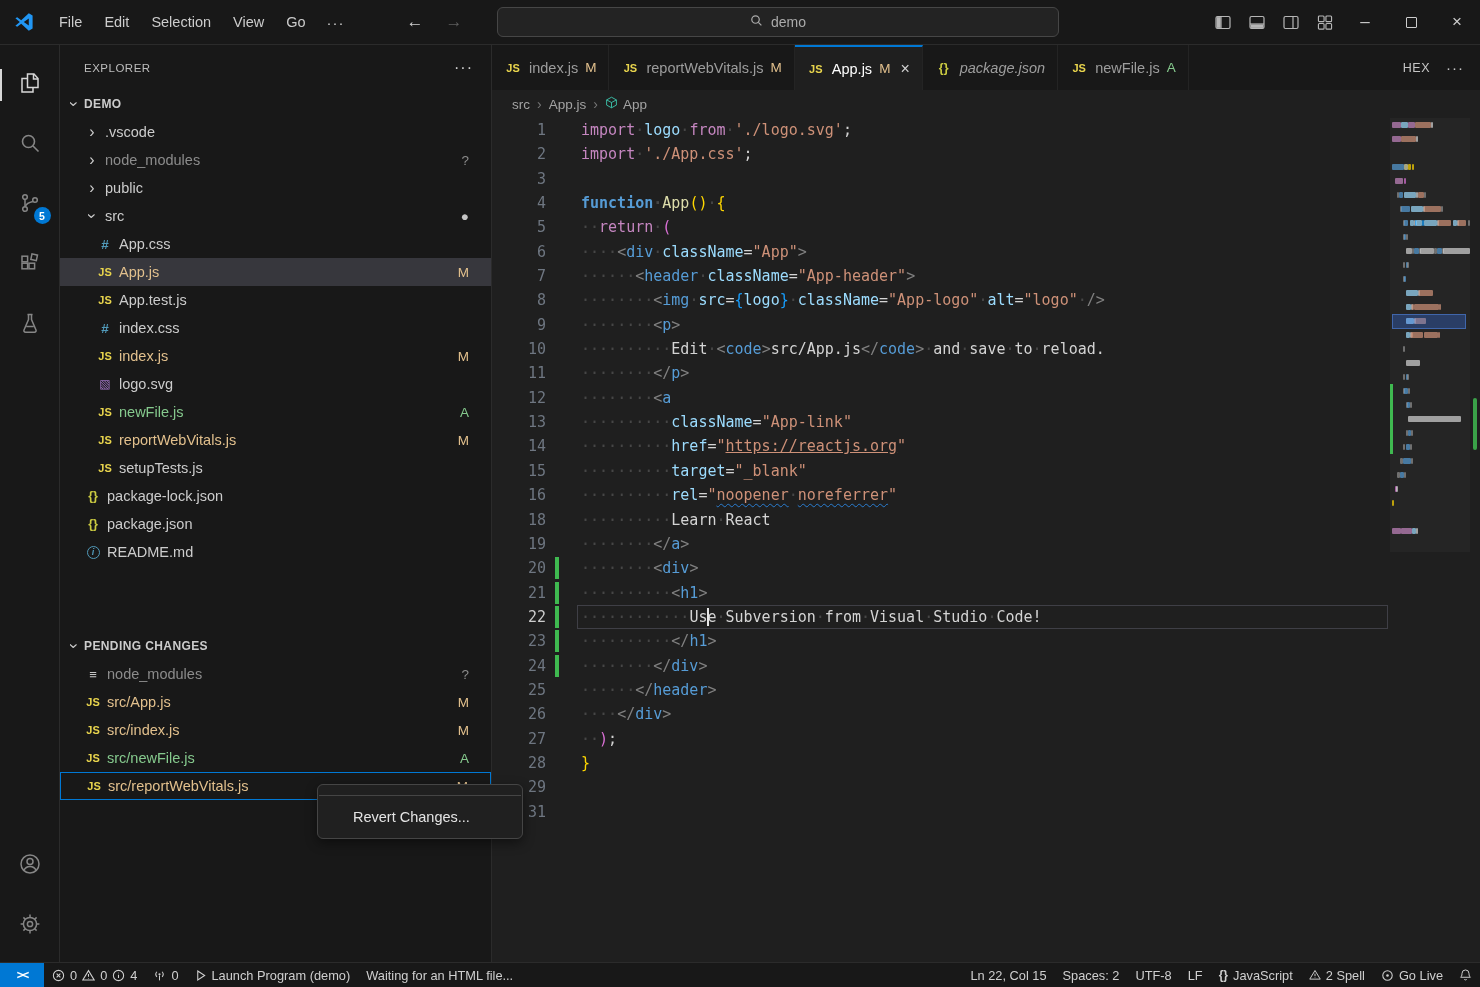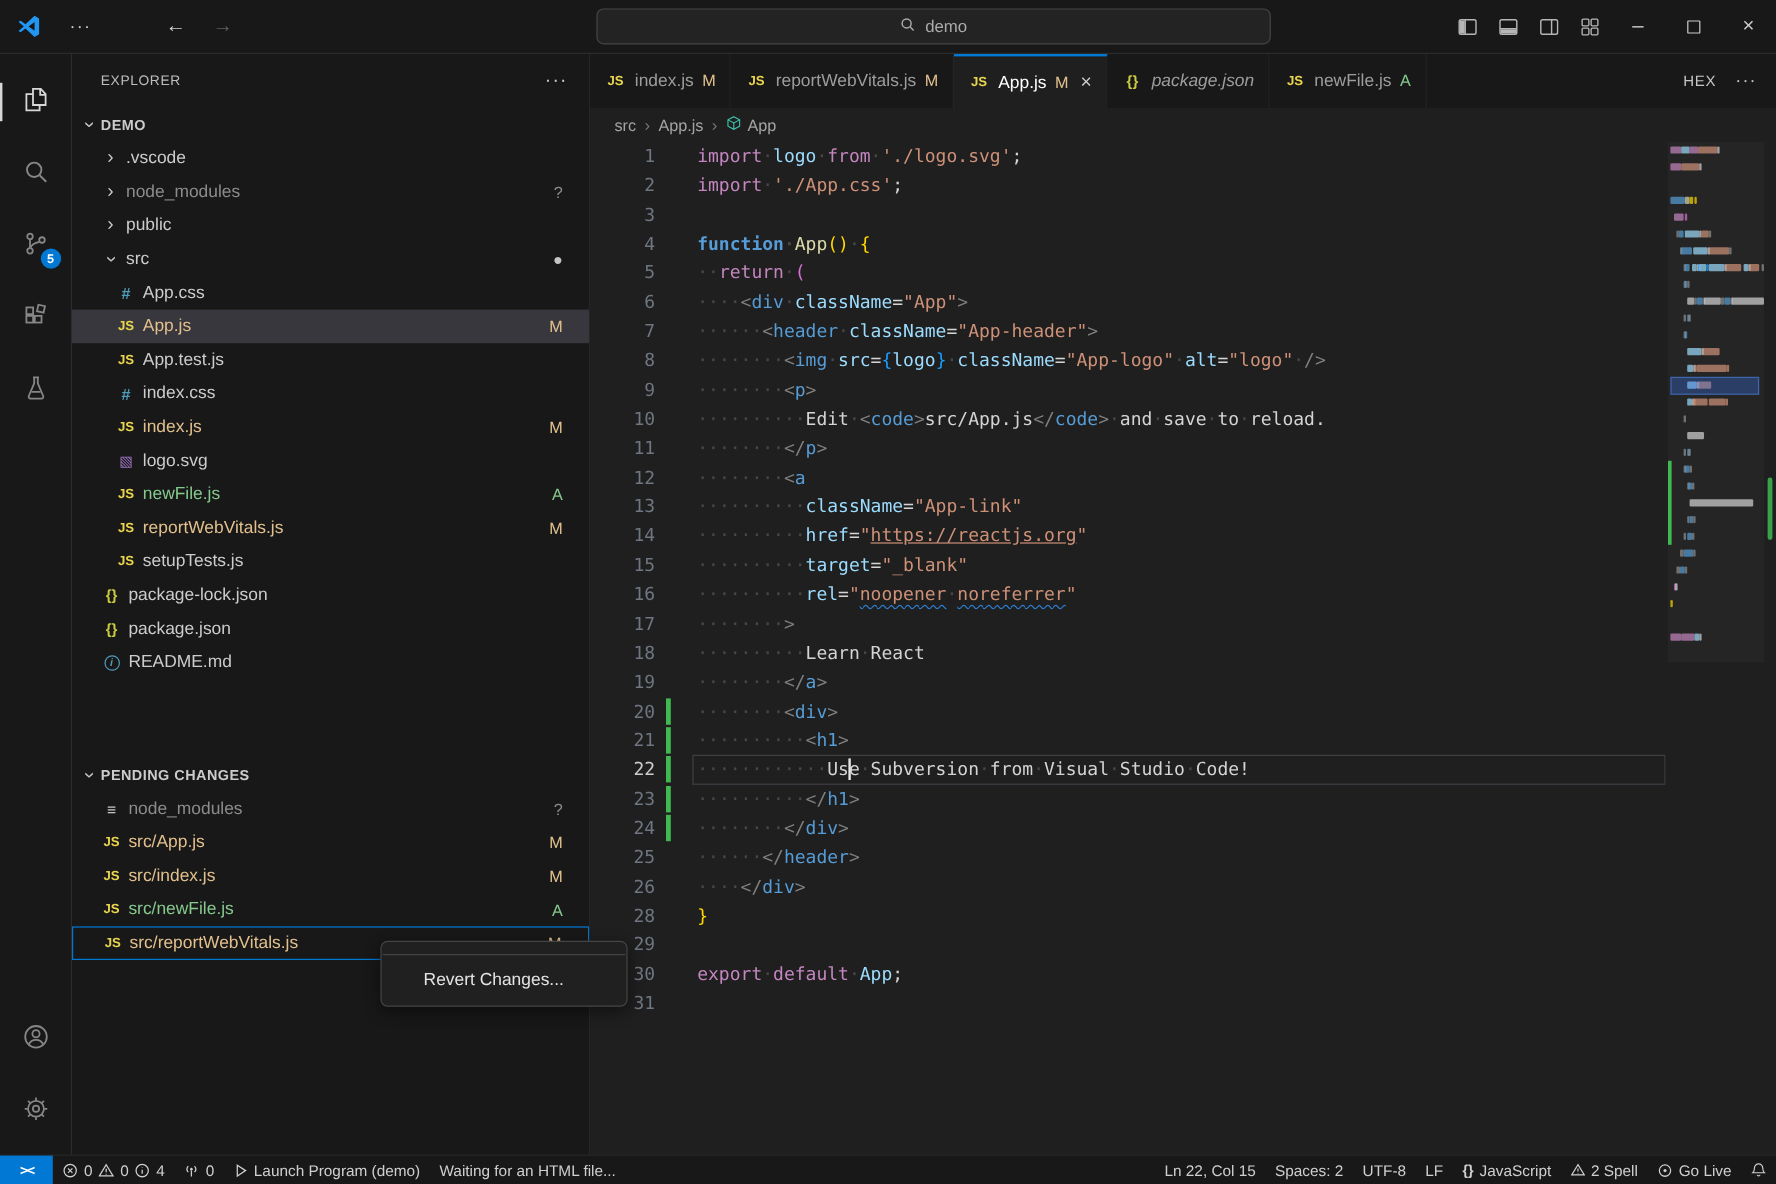--- a/index.html
+++ b/index.html
@@ -115,20 +115,27 @@
 </style>
 </head>
 <body>
 
 <div class="titlebar">
   <div class="logo">
     <svg width="20" height="20" viewBox="0 0 100 100">
         <path fill="#2196f3" d="M74 6 L36 41 L16 26 L7 31 L29 50 L7 69 L16 74 L36 59 L74 94 L93 83 V17 Z M74 32 v36 L49 50 Z"></path>
       </svg>
   </div>
+  <div class="menubar">
+      <div class="menu-item">File</div>
+      <div class="menu-item">Edit</div>
+      <div class="menu-item">Selection</div>
+      <div class="menu-item">View</div>
+      <div class="menu-item">Go</div>
+    </div>
   <div class="menu-more">···</div>
   <div class="nav">
     <span class="back">←</span>
     <span class="fwd">→</span>
   </div>
   <div class="searchbox">
     <span>
       <svg width="13" height="13" viewBox="0 0 16 16" fill="none" stroke="#ababab" stroke-width="1.5">
           <circle cx="6.8" cy="6.8" r="4.6"></circle>
           <path d="M10.3 10.3 L14 14"></path>
@@ -424,33 +431,32 @@
         <div class="cline"><div class="lnum">7</div><span class="lctn"><span class="tk-pu"><span class="ws">·</span><span class="ws">·</span><span class="ws">·</span><span class="ws">·</span><span class="ws">·</span><span class="ws">·</span></span><span class="tk-tb">&lt;</span><span class="tk-tag">header</span><span class="tk-pu"><span class="ws">·</span></span><span class="tk-at">className</span><span class="tk-op">=</span><span class="tk-s">"App-header"</span><span class="tk-tb">&gt;</span></span></div>
         <div class="cline"><div class="lnum">8</div><span class="lctn"><span class="tk-pu"><span class="ws">·</span><span class="ws">·</span><span class="ws">·</span><span class="ws">·</span><span class="ws">·</span><span class="ws">·</span><span class="ws">·</span><span class="ws">·</span></span><span class="tk-tb">&lt;</span><span class="tk-tag">img</span><span class="tk-pu"><span class="ws">·</span></span><span class="tk-at">src</span><span class="tk-op">=</span><span class="tk-b3">{</span><span class="tk-v">logo</span><span class="tk-b3">}</span><span class="tk-pu"><span class="ws">·</span></span><span class="tk-at">className</span><span class="tk-op">=</span><span class="tk-s">"App-logo"</span><span class="tk-pu"><span class="ws">·</span></span><span class="tk-at">alt</span><span class="tk-op">=</span><span class="tk-s">"logo"</span><span class="tk-pu"><span class="ws">·</span></span><span class="tk-tb">/&gt;</span></span></div>
         <div class="cline"><div class="lnum">9</div><span class="lctn"><span class="tk-pu"><span class="ws">·</span><span class="ws">·</span><span class="ws">·</span><span class="ws">·</span><span class="ws">·</span><span class="ws">·</span><span class="ws">·</span><span class="ws">·</span></span><span class="tk-tb">&lt;</span><span class="tk-tag">p</span><span class="tk-tb">&gt;</span></span></div>
         <div class="cline"><div class="lnum">10</div><span class="lctn"><span class="tk-pu"><span class="ws">·</span><span class="ws">·</span><span class="ws">·</span><span class="ws">·</span><span class="ws">·</span><span class="ws">·</span><span class="ws">·</span><span class="ws">·</span><span class="ws">·</span><span class="ws">·</span></span><span class="tk-tx">Edit<span class="ws">·</span></span><span class="tk-tb">&lt;</span><span class="tk-tag">code</span><span class="tk-tb">&gt;</span><span class="tk-tx">src/App.js</span><span class="tk-tb">&lt;/</span><span class="tk-tag">code</span><span class="tk-tb">&gt;</span><span class="tk-tx"><span class="ws">·</span>and<span class="ws">·</span>save<span class="ws">·</span>to<span class="ws">·</span>reload.</span></span></div>
         <div class="cline"><div class="lnum">11</div><span class="lctn"><span class="tk-pu"><span class="ws">·</span><span class="ws">·</span><span class="ws">·</span><span class="ws">·</span><span class="ws">·</span><span class="ws">·</span><span class="ws">·</span><span class="ws">·</span></span><span class="tk-tb">&lt;/</span><span class="tk-tag">p</span><span class="tk-tb">&gt;</span></span></div>
         <div class="cline"><div class="lnum">12</div><span class="lctn"><span class="tk-pu"><span class="ws">·</span><span class="ws">·</span><span class="ws">·</span><span class="ws">·</span><span class="ws">·</span><span class="ws">·</span><span class="ws">·</span><span class="ws">·</span></span><span class="tk-tb">&lt;</span><span class="tk-tag">a</span></span></div>
         <div class="cline"><div class="lnum">13</div><span class="lctn"><span class="tk-pu"><span class="ws">·</span><span class="ws">·</span><span class="ws">·</span><span class="ws">·</span><span class="ws">·</span><span class="ws">·</span><span class="ws">·</span><span class="ws">·</span><span class="ws">·</span><span class="ws">·</span></span><span class="tk-at">className</span><span class="tk-op">=</span><span class="tk-s">"App-link"</span></span></div>
         <div class="cline"><div class="lnum">14</div><span class="lctn"><span class="tk-pu"><span class="ws">·</span><span class="ws">·</span><span class="ws">·</span><span class="ws">·</span><span class="ws">·</span><span class="ws">·</span><span class="ws">·</span><span class="ws">·</span><span class="ws">·</span><span class="ws">·</span></span><span class="tk-at">href</span><span class="tk-op">=</span><span class="tk-s">"</span><span class="tk-lk">https://reactjs.org</span><span class="tk-s">"</span></span></div>
         <div class="cline"><div class="lnum">15</div><span class="lctn"><span class="tk-pu"><span class="ws">·</span><span class="ws">·</span><span class="ws">·</span><span class="ws">·</span><span class="ws">·</span><span class="ws">·</span><span class="ws">·</span><span class="ws">·</span><span class="ws">·</span><span class="ws">·</span></span><span class="tk-at">target</span><span class="tk-op">=</span><span class="tk-s">"_blank"</span></span></div>
         <div class="cline"><div class="lnum">16</div><span class="lctn"><span class="tk-pu"><span class="ws">·</span><span class="ws">·</span><span class="ws">·</span><span class="ws">·</span><span class="ws">·</span><span class="ws">·</span><span class="ws">·</span><span class="ws">·</span><span class="ws">·</span><span class="ws">·</span></span><span class="tk-at">rel</span><span class="tk-op">=</span><span class="tk-s">"</span><span class="tk-sq">noopener</span><span class="tk-s"><span class="ws">·</span></span><span class="tk-sq">noreferrer</span><span class="tk-s">"</span></span></div>
-        <div class="cline"><div class="lnum">17</div><span class="lctn"><span class="tk-pu"><span class="ws">·</span><span class="ws">·</span><span class="ws">·</span><span class="ws">·</span><span class="ws">·</span><span class="ws">·</span><span class="ws">·</span><span class="ws">·</span></span><span class="tk-tb">&gt;</span></span></div>
         <div class="cline"><div class="lnum">18</div><span class="lctn"><span class="tk-pu"><span class="ws">·</span><span class="ws">·</span><span class="ws">·</span><span class="ws">·</span><span class="ws">·</span><span class="ws">·</span><span class="ws">·</span><span class="ws">·</span><span class="ws">·</span><span class="ws">·</span></span><span class="tk-tx">Learn<span class="ws">·</span>React</span></span></div>
         <div class="cline"><div class="lnum">19</div><span class="lctn"><span class="tk-pu"><span class="ws">·</span><span class="ws">·</span><span class="ws">·</span><span class="ws">·</span><span class="ws">·</span><span class="ws">·</span><span class="ws">·</span><span class="ws">·</span></span><span class="tk-tb">&lt;/</span><span class="tk-tag">a</span><span class="tk-tb">&gt;</span></span></div>
         <div class="cline"><div class="lnum">20</div><div class="chgbar"></div><span class="lctn"><span class="tk-pu"><span class="ws">·</span><span class="ws">·</span><span class="ws">·</span><span class="ws">·</span><span class="ws">·</span><span class="ws">·</span><span class="ws">·</span><span class="ws">·</span></span><span class="tk-tb">&lt;</span><span class="tk-tag">div</span><span class="tk-tb">&gt;</span></span></div>
         <div class="cline"><div class="lnum">21</div><div class="chgbar"></div><span class="lctn"><span class="tk-pu"><span class="ws">·</span><span class="ws">·</span><span class="ws">·</span><span class="ws">·</span><span class="ws">·</span><span class="ws">·</span><span class="ws">·</span><span class="ws">·</span><span class="ws">·</span><span class="ws">·</span></span><span class="tk-tb">&lt;</span><span class="tk-tag">h1</span><span class="tk-tb">&gt;</span></span></div>
         <div class="cline cur"><div class="lnum">22</div><div class="chgbar"></div><span class="lctn"><span class="tk-pu"><span class="ws">·</span><span class="ws">·</span><span class="ws">·</span><span class="ws">·</span><span class="ws">·</span><span class="ws">·</span><span class="ws">·</span><span class="ws">·</span><span class="ws">·</span><span class="ws">·</span><span class="ws">·</span><span class="ws">·</span></span><span class="tk-tx">Use<span class="ws">·</span>Subversion<span class="ws">·</span>from<span class="ws">·</span>Visual<span class="ws">·</span>Studio<span class="ws">·</span>Code!</span></span><div class="cursor" style="left: 215.42px;"></div></div>
         <div class="cline"><div class="lnum">23</div><div class="chgbar"></div><span class="lctn"><span class="tk-pu"><span class="ws">·</span><span class="ws">·</span><span class="ws">·</span><span class="ws">·</span><span class="ws">·</span><span class="ws">·</span><span class="ws">·</span><span class="ws">·</span><span class="ws">·</span><span class="ws">·</span></span><span class="tk-tb">&lt;/</span><span class="tk-tag">h1</span><span class="tk-tb">&gt;</span></span></div>
         <div class="cline"><div class="lnum">24</div><div class="chgbar"></div><span class="lctn"><span class="tk-pu"><span class="ws">·</span><span class="ws">·</span><span class="ws">·</span><span class="ws">·</span><span class="ws">·</span><span class="ws">·</span><span class="ws">·</span><span class="ws">·</span></span><span class="tk-tb">&lt;/</span><span class="tk-tag">div</span><span class="tk-tb">&gt;</span></span></div>
         <div class="cline"><div class="lnum">25</div><span class="lctn"><span class="tk-pu"><span class="ws">·</span><span class="ws">·</span><span class="ws">·</span><span class="ws">·</span><span class="ws">·</span><span class="ws">·</span></span><span class="tk-tb">&lt;/</span><span class="tk-tag">header</span><span class="tk-tb">&gt;</span></span></div>
         <div class="cline"><div class="lnum">26</div><span class="lctn"><span class="tk-pu"><span class="ws">·</span><span class="ws">·</span><span class="ws">·</span><span class="ws">·</span></span><span class="tk-tb">&lt;/</span><span class="tk-tag">div</span><span class="tk-tb">&gt;</span></span></div>
+        <div class="cline"><div class="lnum">27</div><span class="lctn"><span class="tk-pu"><span class="ws">·</span><span class="ws">·</span></span><span class="tk-b2">)</span><span class="tk-pu">;</span></span></div>
         <div class="cline"><div class="lnum">28</div><span class="lctn"><span class="tk-b1">}</span></span></div>
         <div class="cline"><div class="lnum">29</div><span class="lctn"></span></div>
-        <div class="cline"><div class="lnum">30</div><span class="lctn"><span class="tk-k">export<span class="ws">·</span></span><span class="tk-k">default<span class="ws">·</span></span><span class="tk-v">App</span><span class="tk-pu">;</span></span></div>
         <div class="cline"><div class="lnum">31</div><span class="lctn"></span></div>
       </div>
     <div class="minimap">
       <div class="mini-slider"></div>
       <div class="mini-content">
           <div class="mrow">
             <span class="mseg" style="left: 2px; width: 9.45px; background: rgb(197, 134, 192);"></span>
             <span class="mseg" style="left: 11.45px; width: 6.75px; background: rgb(156, 220, 254);"></span>
             <span class="mseg" style="left: 18.2px; width: 6.75px; background: rgb(197, 134, 192);"></span>
             <span class="mseg" style="left: 24.95px; width: 16.2px; background: rgb(206, 145, 120);"></span>

